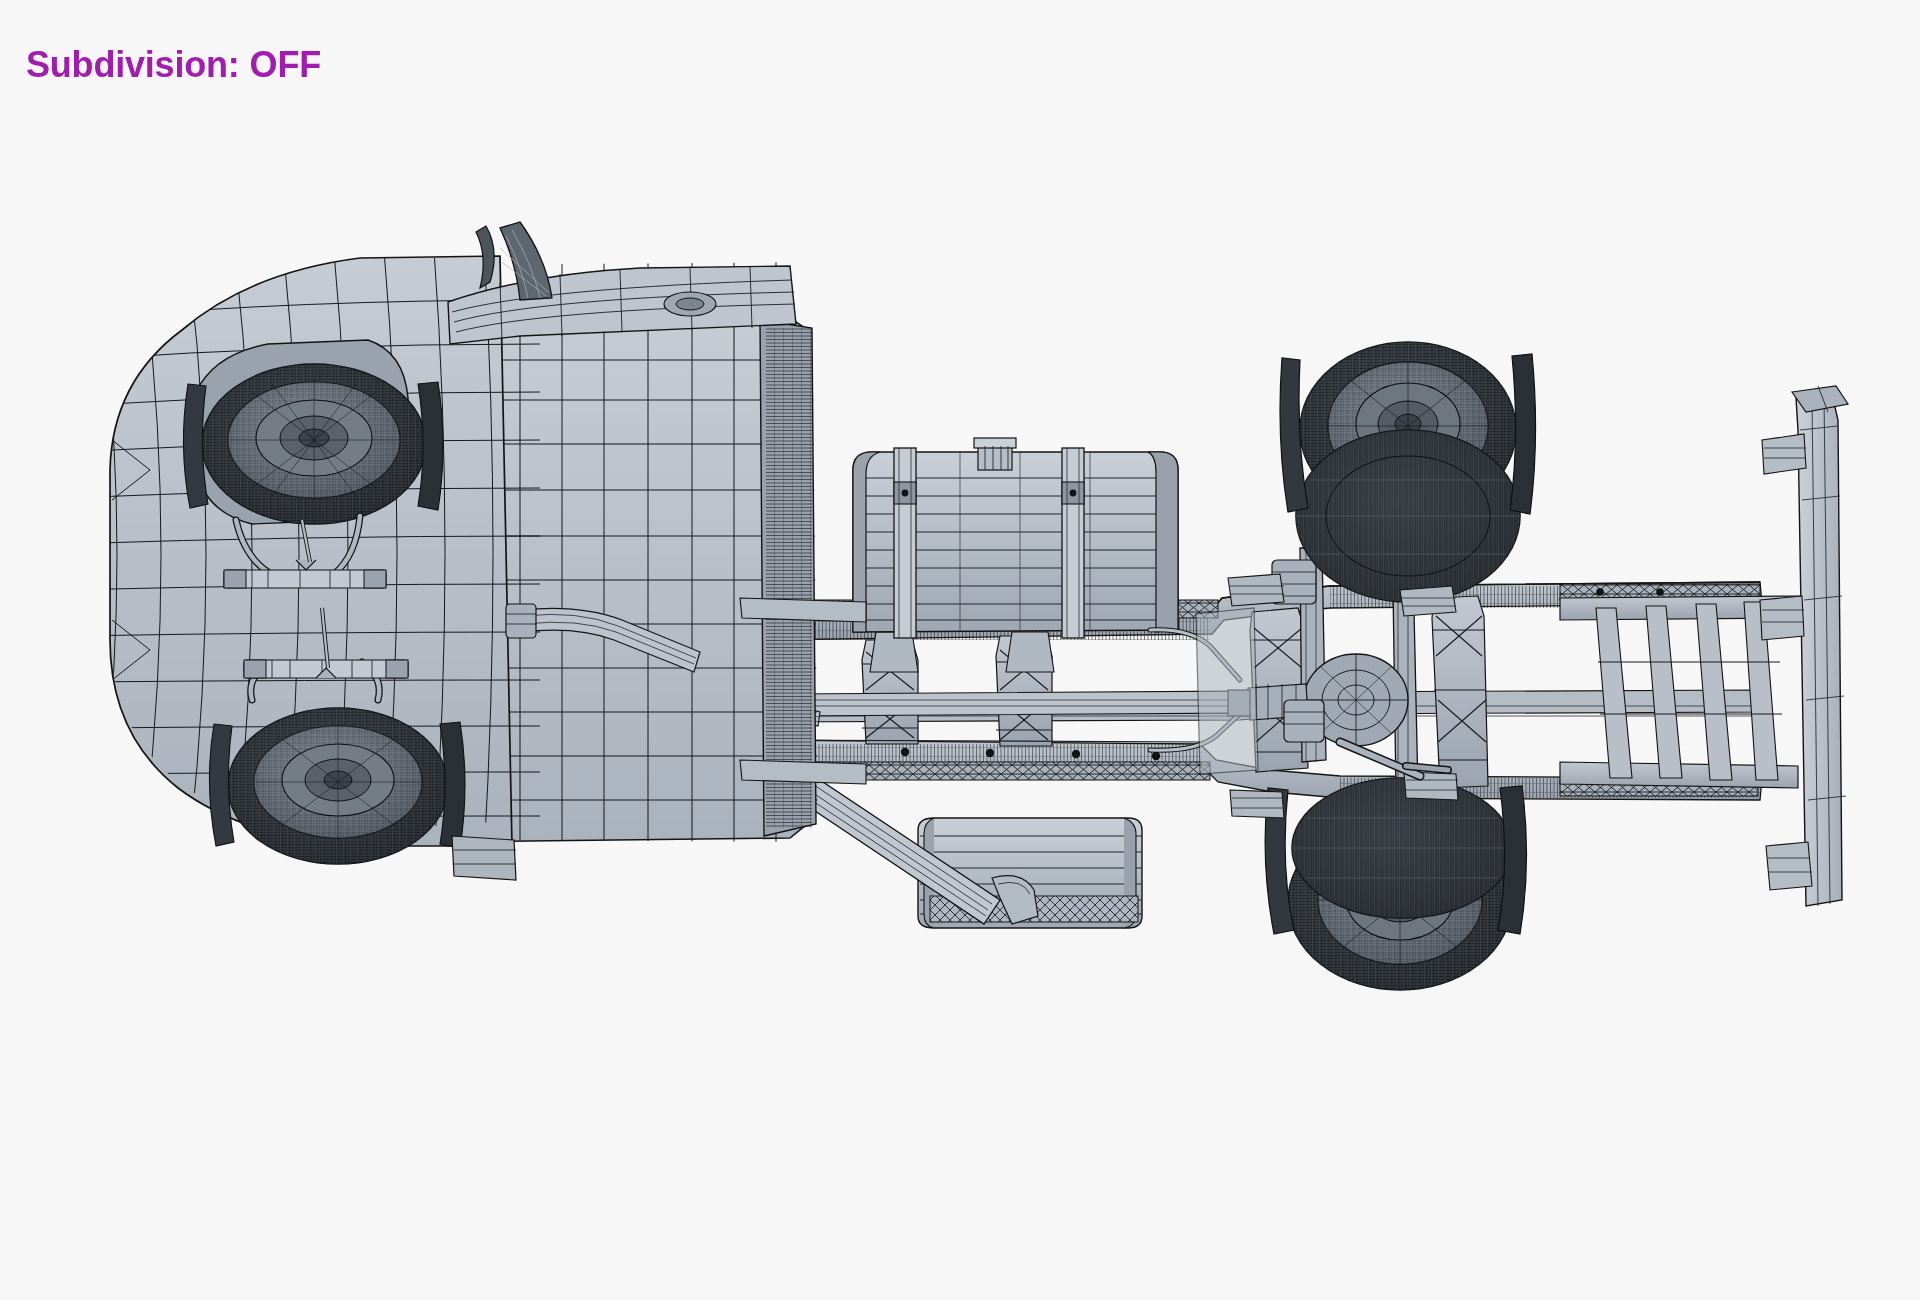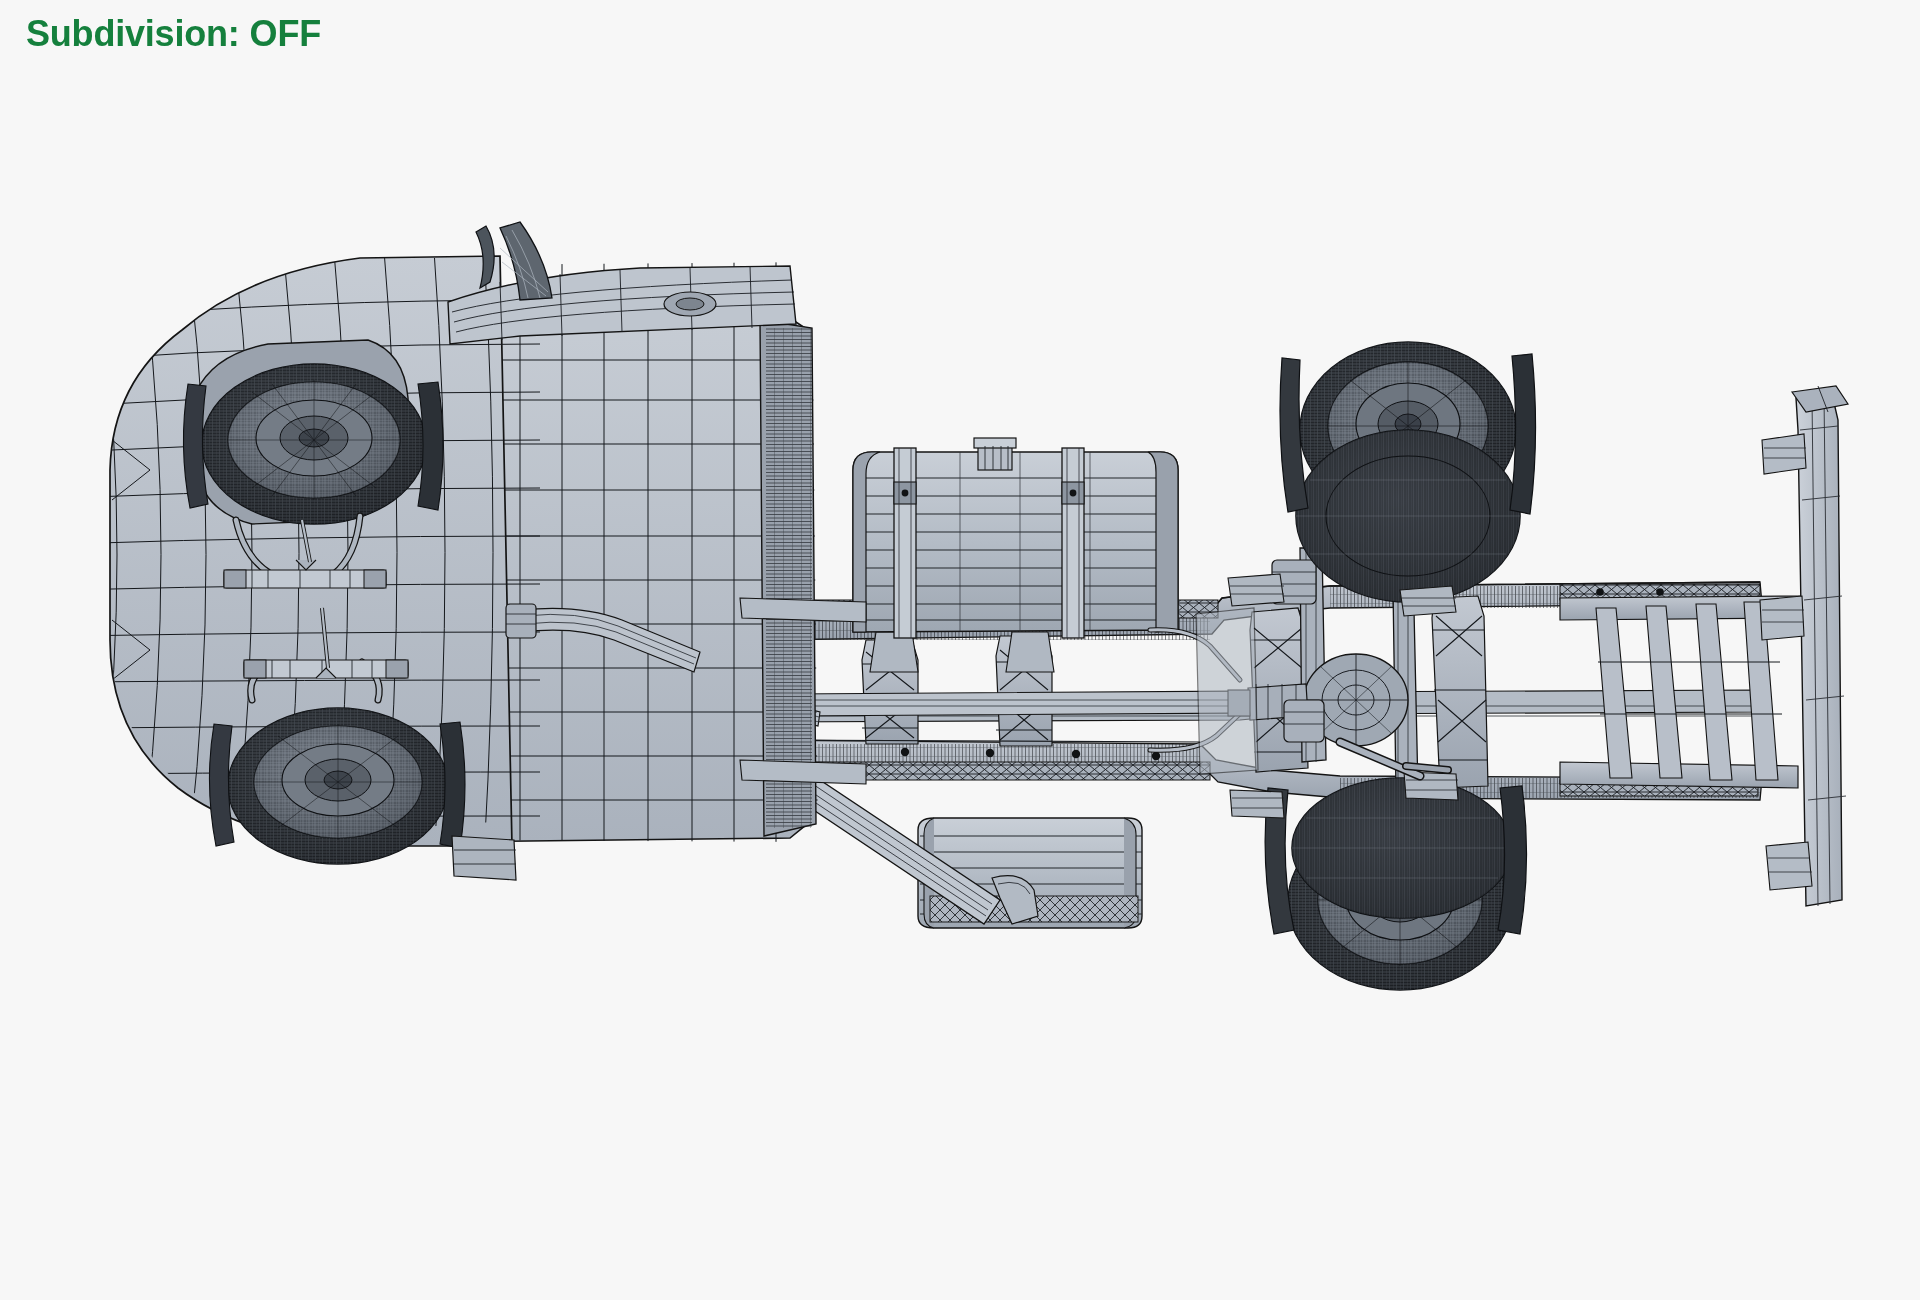--- a/index.html
+++ b/index.html
@@ -620,15 +620,15 @@
         <path d="M454 850 H516 M454 864 H516" stroke="#23262b" stroke-width="0.9"></path>
       </g>
 
       <g>
         <path d="M1196 614 L1254 608 L1258 770 L1200 774 Z" fill="#aeb6c0" stroke="#141414" stroke-width="1.2" opacity=".55"></path>
       </g>
 
     </svg>
   </div>
 
-  <div id="hud" style="color: #15803d;"><span class="lbl">Subdivision:</span><span class="val">OFF</span></div>
+  <div id="hud" style="color: #a21caf; margin-top: 31px;"><span class="lbl">Subdivision:</span><span class="val">OFF</span></div>
 
 </div>
 
 </body></html>

